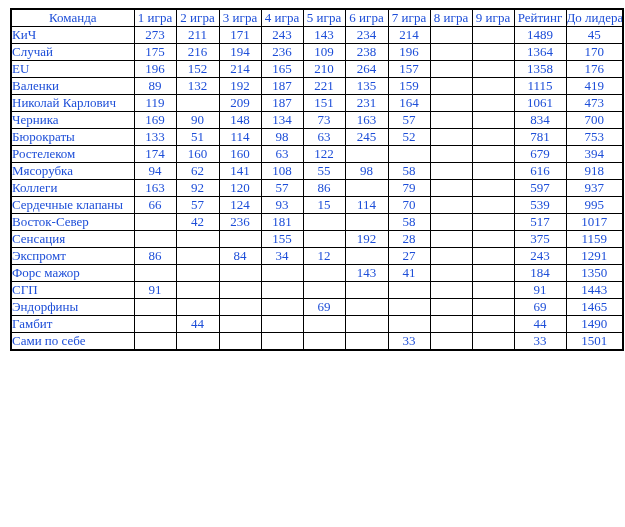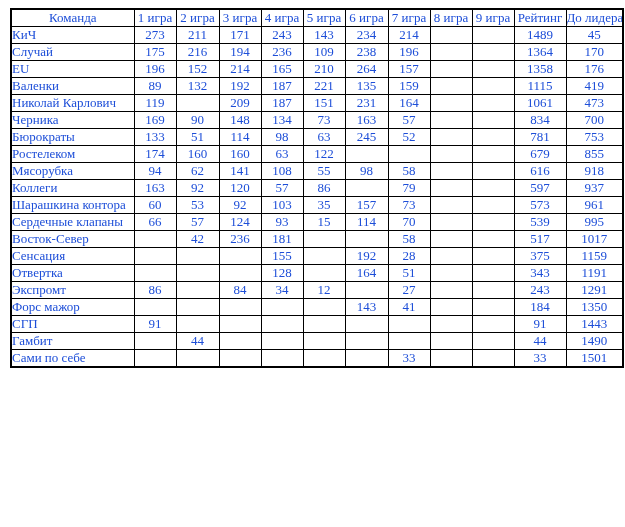--- a/index.html
+++ b/index.html
@@ -181,21 +181,21 @@
           <td class="num">174</td>
           <td class="num">160</td>
           <td class="num">160</td>
           <td class="num">63</td>
           <td class="num">122</td>
           <td class="num"></td>
           <td class="num"></td>
           <td class="num"></td>
           <td class="num"></td>
           <td class="num">679</td>
-          <td class="num">855</td>
+          <td class="num">394</td>
         </tr>
         <tr>
           <td class="team">Мясорубка</td>
           <td class="num">94</td>
           <td class="num">62</td>
           <td class="num">141</td>
           <td class="num">108</td>
           <td class="num">55</td>
           <td class="num">98</td>
           <td class="num">58</td>
@@ -212,34 +212,20 @@
           <td class="num">57</td>
           <td class="num">86</td>
           <td class="num"></td>
           <td class="num">79</td>
           <td class="num"></td>
           <td class="num"></td>
           <td class="num">597</td>
           <td class="num">937</td>
         </tr>
         <tr>
-          <td class="team">Шарашкина контора</td>
-          <td class="num">60</td>
-          <td class="num">53</td>
-          <td class="num">92</td>
-          <td class="num">103</td>
-          <td class="num">35</td>
-          <td class="num">157</td>
-          <td class="num">73</td>
-          <td class="num"></td>
-          <td class="num"></td>
-          <td class="num">573</td>
-          <td class="num">961</td>
-        </tr>
-        <tr>
           <td class="team">Сердечные клапаны</td>
           <td class="num">66</td>
           <td class="num">57</td>
           <td class="num">124</td>
           <td class="num">93</td>
           <td class="num">15</td>
           <td class="num">114</td>
           <td class="num">70</td>
           <td class="num"></td>
           <td class="num"></td>
@@ -268,34 +254,20 @@
           <td class="num">155</td>
           <td class="num"></td>
           <td class="num">192</td>
           <td class="num">28</td>
           <td class="num"></td>
           <td class="num"></td>
           <td class="num">375</td>
           <td class="num">1159</td>
         </tr>
         <tr>
-          <td class="team">Отвертка</td>
-          <td class="num"></td>
-          <td class="num"></td>
-          <td class="num"></td>
-          <td class="num">128</td>
-          <td class="num"></td>
-          <td class="num">164</td>
-          <td class="num">51</td>
-          <td class="num"></td>
-          <td class="num"></td>
-          <td class="num">343</td>
-          <td class="num">1191</td>
-        </tr>
-        <tr>
           <td class="team">Экспромт</td>
           <td class="num">86</td>
           <td class="num"></td>
           <td class="num">84</td>
           <td class="num">34</td>
           <td class="num">12</td>
           <td class="num"></td>
           <td class="num">27</td>
           <td class="num"></td>
           <td class="num"></td>
@@ -322,20 +294,34 @@
           <td class="num"></td>
           <td class="num"></td>
           <td class="num"></td>
           <td class="num"></td>
           <td class="num"></td>
           <td class="num"></td>
           <td class="num"></td>
           <td class="num"></td>
           <td class="num">91</td>
           <td class="num">1443</td>
+        </tr>
+        <tr>
+          <td class="team">Эндорфины</td>
+          <td class="num"></td>
+          <td class="num"></td>
+          <td class="num"></td>
+          <td class="num"></td>
+          <td class="num">69</td>
+          <td class="num"></td>
+          <td class="num"></td>
+          <td class="num"></td>
+          <td class="num"></td>
+          <td class="num">69</td>
+          <td class="num">1465</td>
         </tr>
         <tr>
           <td class="team">Гамбит</td>
           <td class="num"></td>
           <td class="num">44</td>
           <td class="num"></td>
           <td class="num"></td>
           <td class="num"></td>
           <td class="num"></td>
           <td class="num"></td>

